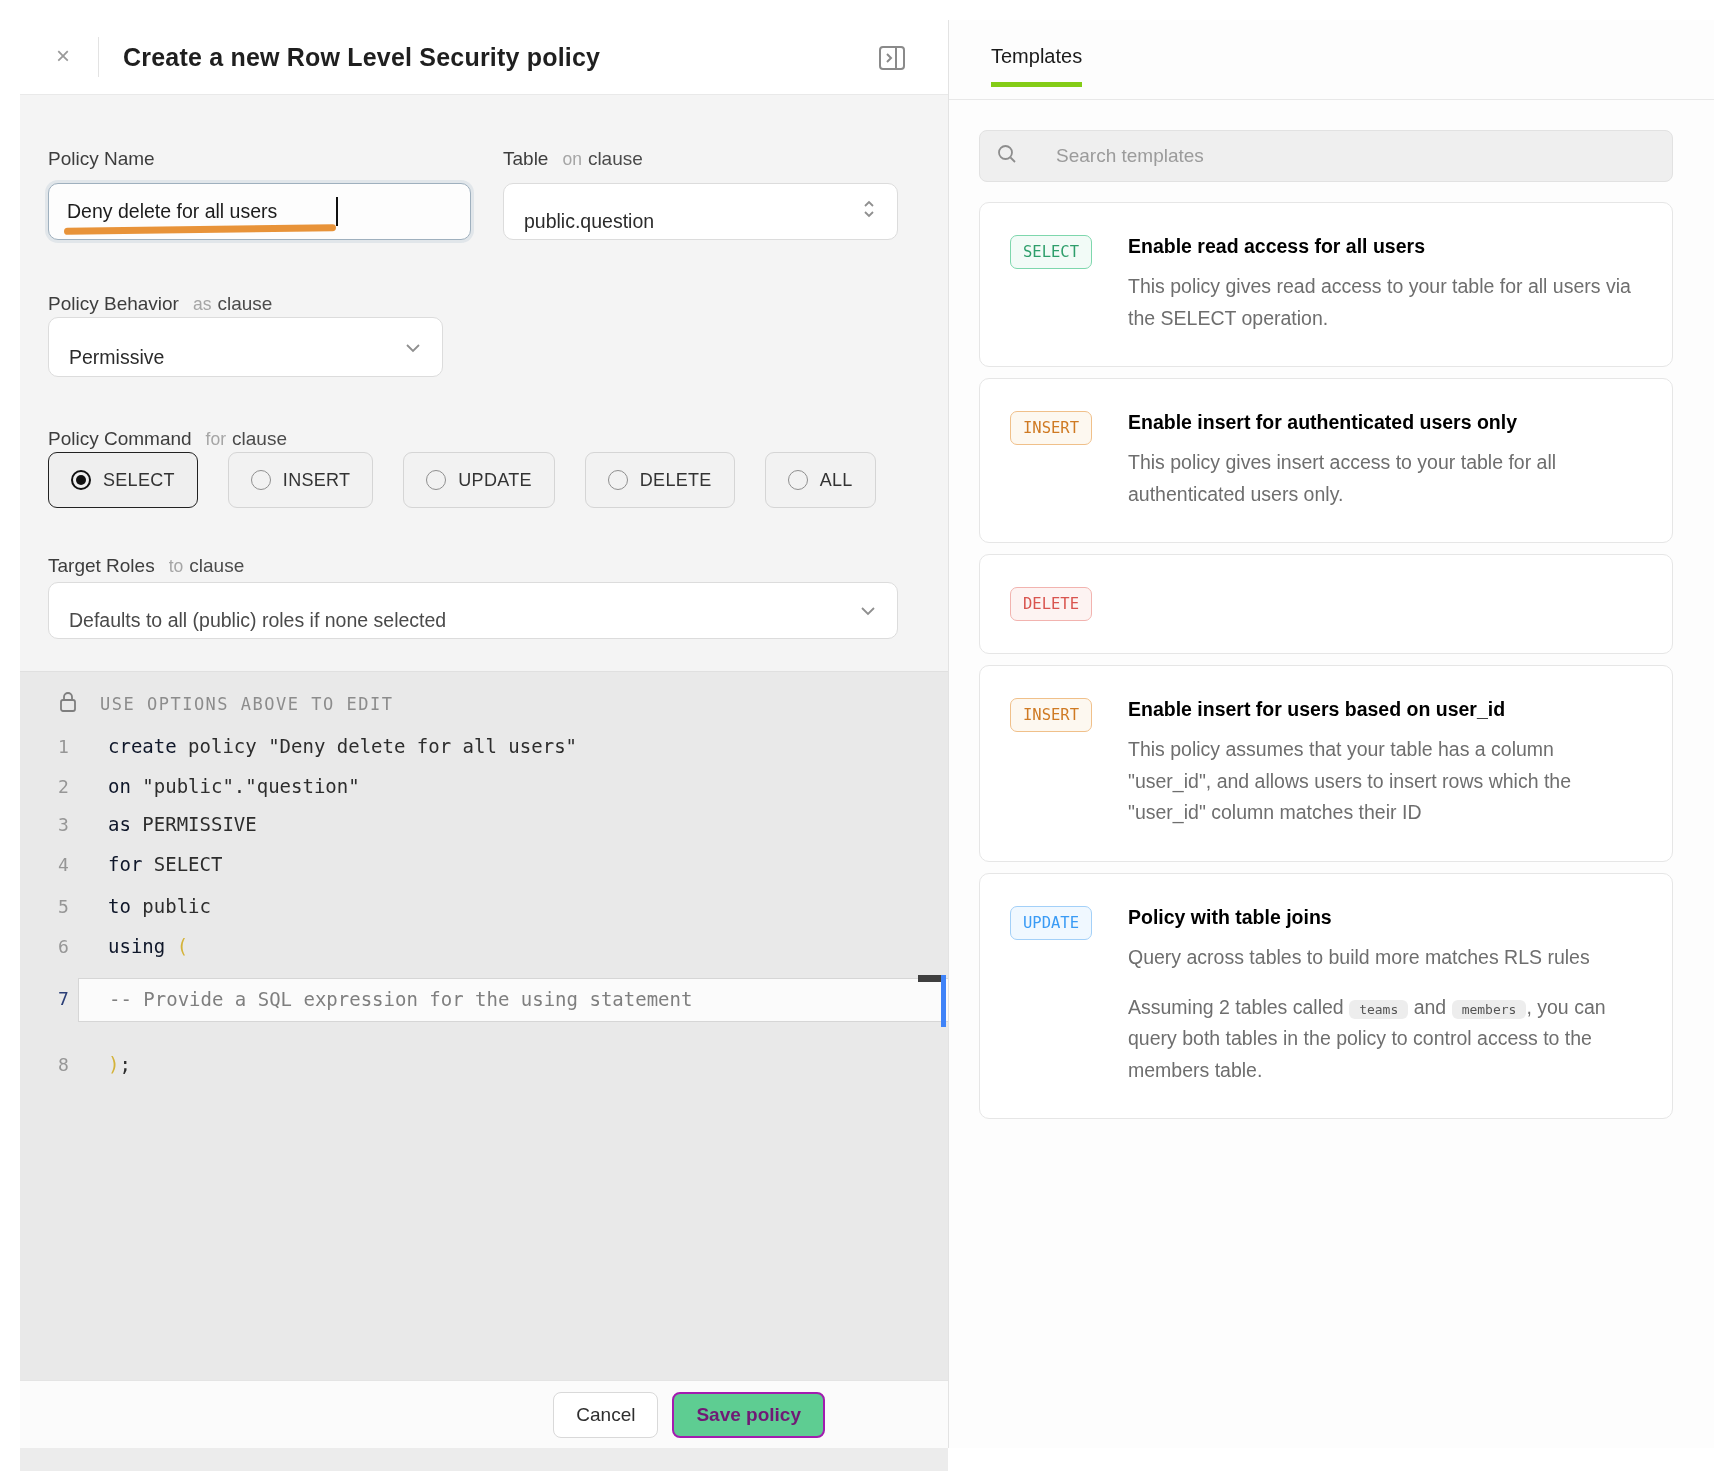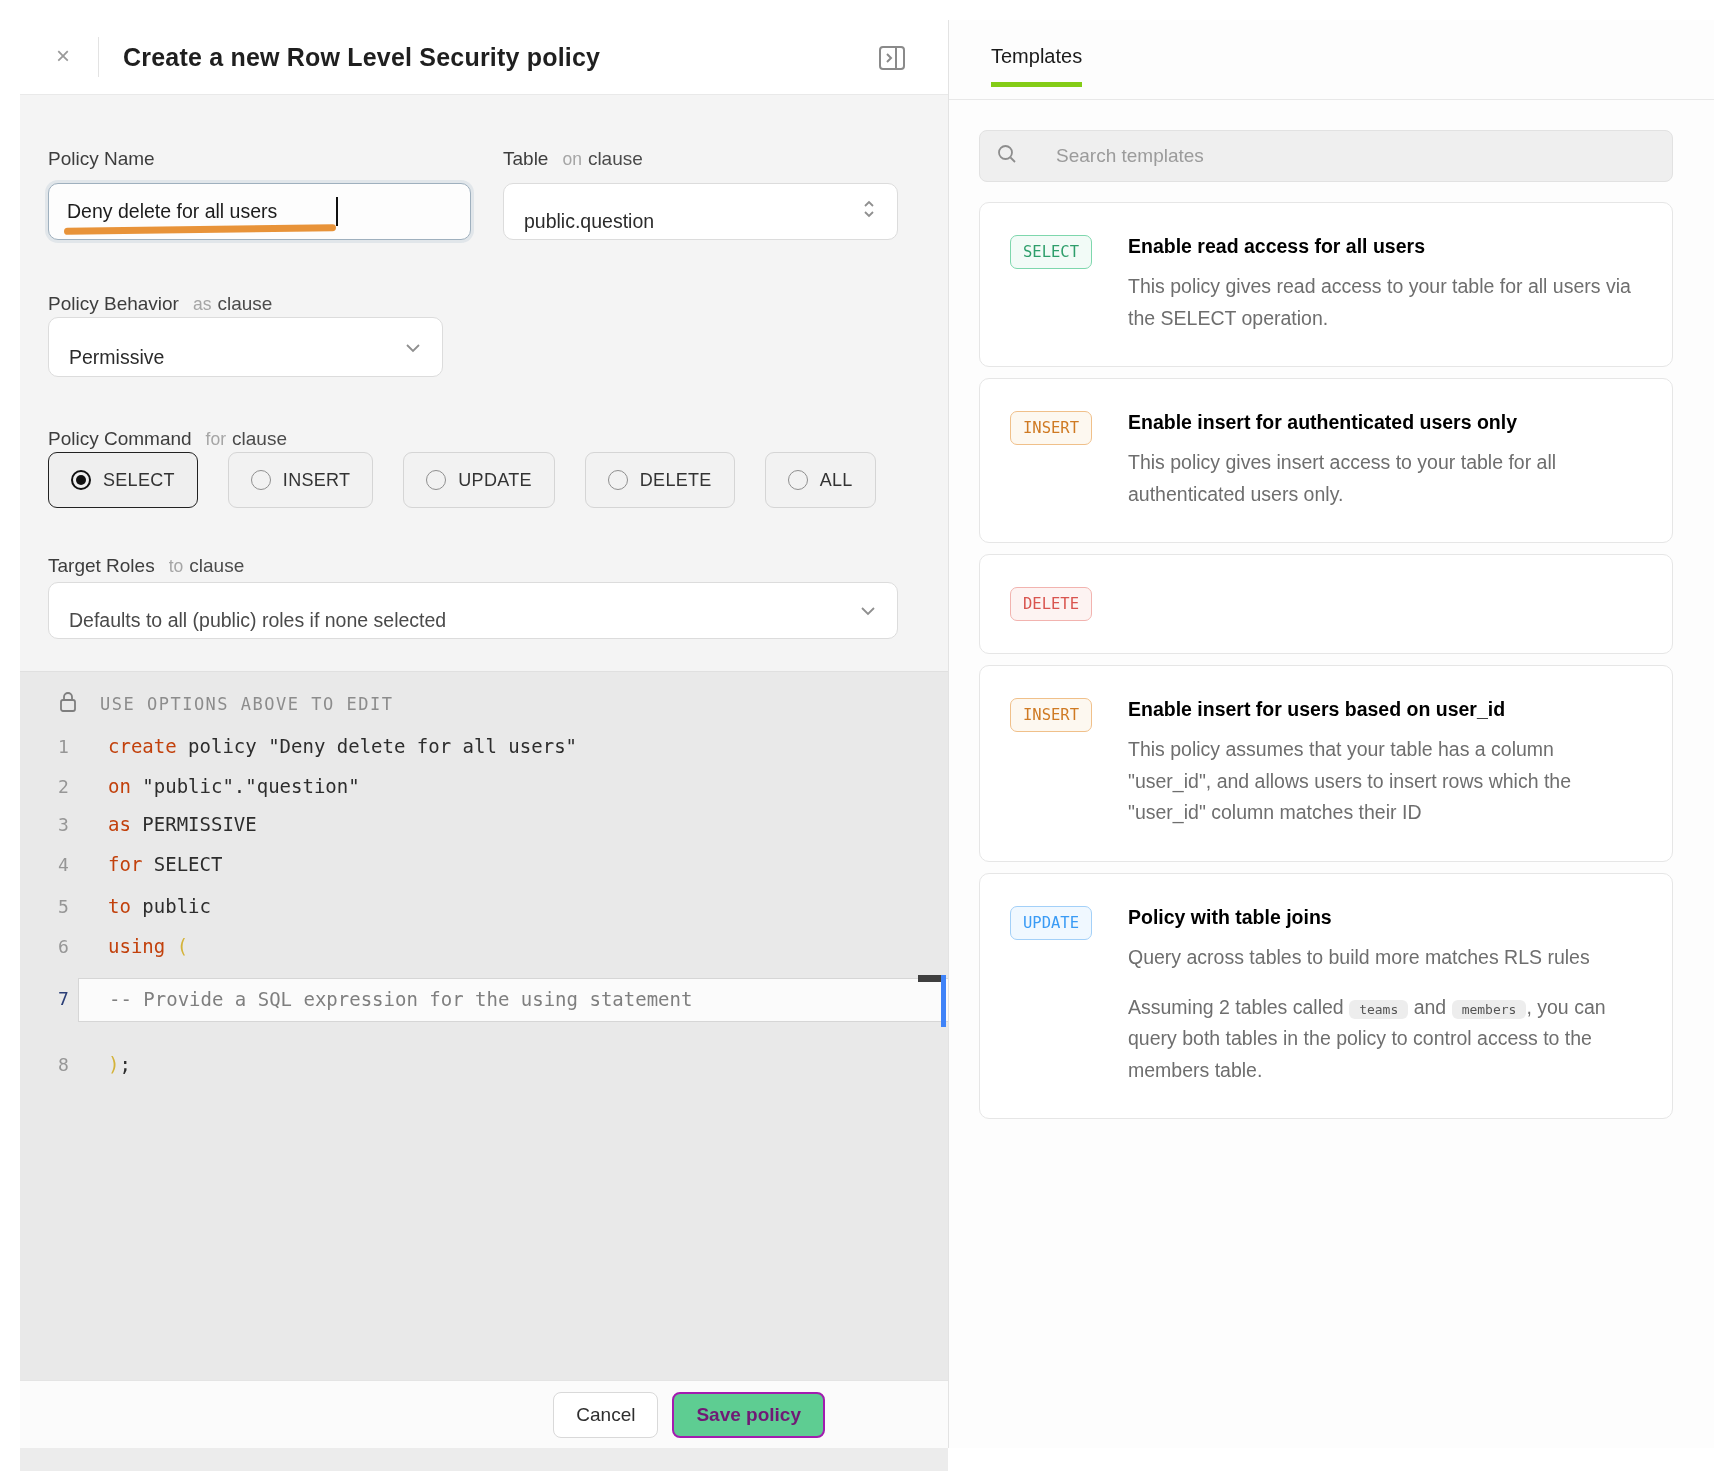--- a/index.html
+++ b/index.html
@@ -52,21 +52,21 @@
 
   
   .editor { position:absolute; left:0; top:652px; width:100%; height:708px; background:#e9e9e9;
     font-family:"DejaVu Sans Mono", monospace; }
   .lock-row { position:absolute; left:38px; top:18px; display:flex; align-items:center; gap:22px; }
   .lock-ico { color:#7e7e7e; }
   .lock-text { font-size:17px; color:#8c8c8c; letter-spacing:1.5px; }
   .code-line { position:absolute; left:0; width:100%; height:40px; display:flex; align-items:center; }
   .gut { position:absolute; left:38px; font-size:18px; color:#969696; }
   .code-txt { position:absolute; left:88px; font-size:19px; color:#2d2d2d; white-space:pre; }
-  .tok-kw { color:#c2410c; }
+  .tok-kw { color:#0f172a; }
   .tok-paren { color:#d4b33a; }
   .tok-plain { color:#2d2d2d; }
   .active-row { position:absolute; left:58px; right:0; top:306px; height:44px; background:#fbfbfb;
     border:1px solid #d6d6d6; border-right:none; }
   .active-num { position:absolute; left:38px; top:316px; font-size:18px; color:#2b3f77; }
   .tok-comment { position:absolute; left:30px; top:9px; font-size:19px; color:#7f7f7f; white-space:pre; }
   .cursor-mark-dark { position:absolute; left:898px; top:303px; width:28px; height:7px; background:#3f3f3f; }
   .cursor-mark-blue { position:absolute; left:921px; top:303px; width:5px; height:52px; background:#3f83f8; }
 
   

